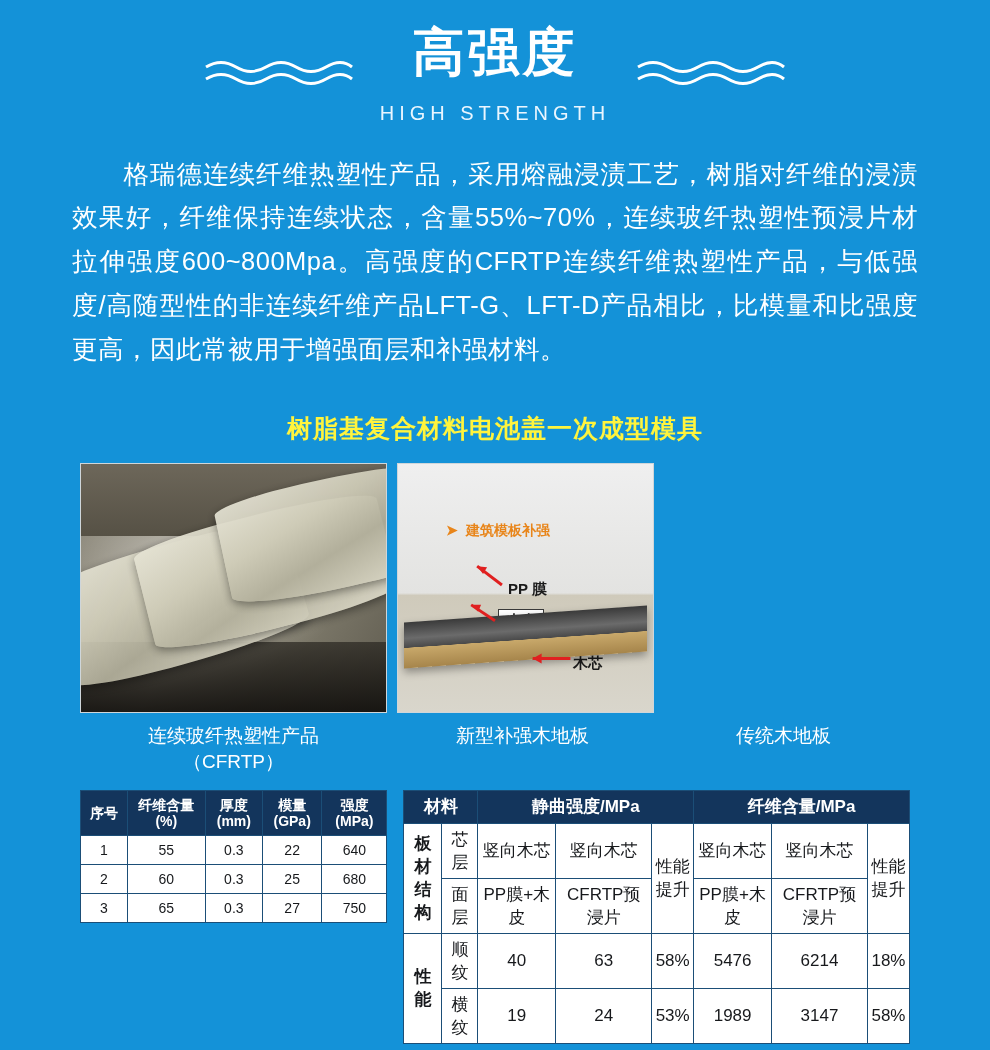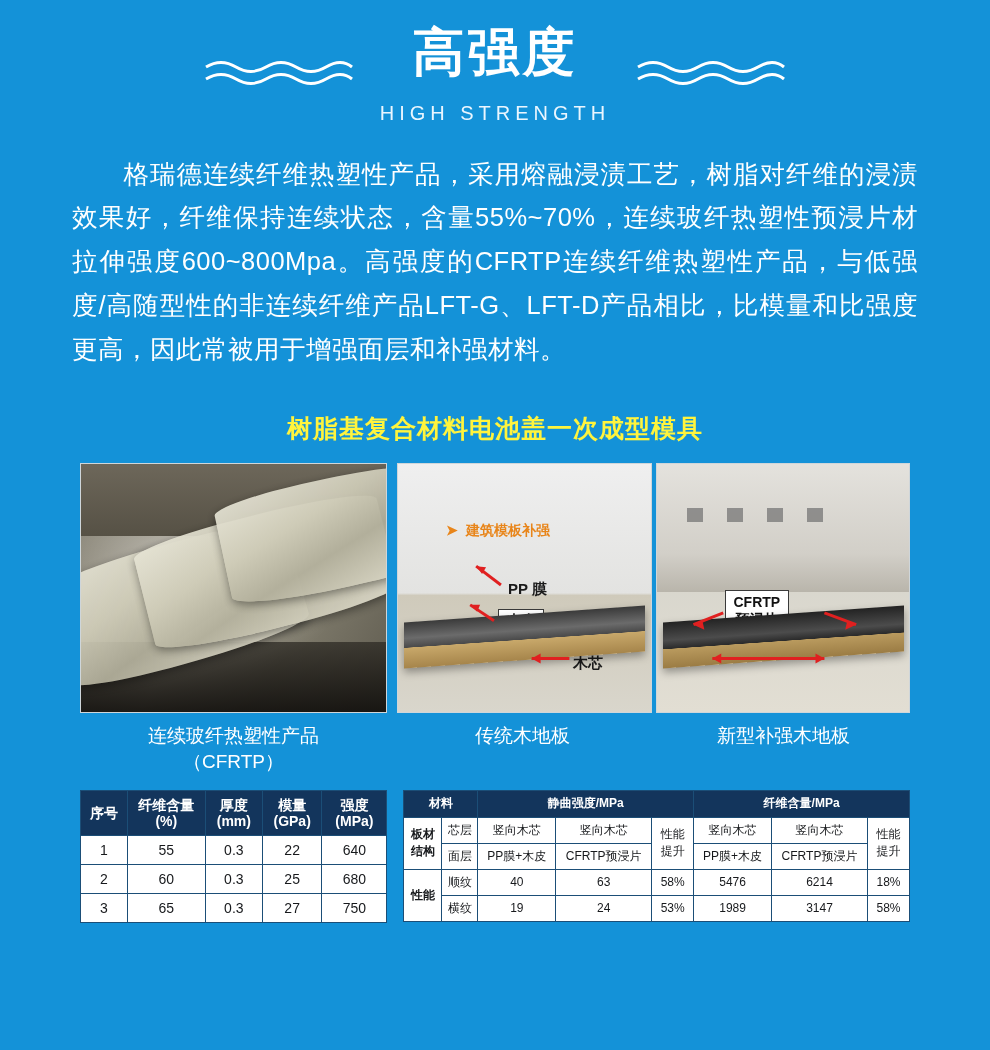--- a/index.html
+++ b/index.html
@@ -223,21 +223,21 @@
     background: #13355c;
     color: #ffffff;
     font-weight: bold;
     font-size: 14px;
     line-height: 1.15;
     padding: 6px 3px;
   }
   .table-left { width: 312px; }
   .table-left td { height: 29px; font-size: 14px; }
   .table-right { width: 514px; }
-  .table-right td, .table-right th { font-size: 12px; }
+  .table-right td, .table-right th { font-size: 17px; }
   .table-right td { height: 25px; }
   .vh { font-weight: bold; }
 
   
   .rail { position: absolute; top: 0; bottom: 0; width: 14px; background: #1492d8; }
   .rail.left { left: 0; }
   .rail.right { right: 0; }
 </style>
 </head>
 <body>
@@ -290,54 +290,32 @@
         <svg class="arrow-svg" viewBox="0 0 253 250">
           <path d="M103 122 L78 103" stroke="#e02020" stroke-width="3" fill="none"></path>
           <path d="M78 103 l10 1 l-4 7 z" fill="#e02020"></path>
           <path d="M96 158 L72 142" stroke="#e02020" stroke-width="3" fill="none"></path>
           <path d="M72 142 l10 0 l-3 7 z" fill="#e02020"></path>
           <path d="M172 196 L134 196" stroke="#e02020" stroke-width="3" fill="none"></path>
           <path d="M134 196 l9 -5 l0 10 z" fill="#e02020"></path>
         </svg>
       </div>
 
-      <div class="photo-new">
-        <div class="shed">
-          <div class="shed-win" style="left:30px; top:44px;"></div>
-          <div class="shed-win" style="left:70px; top:44px;"></div>
-          <div class="shed-win" style="left:110px; top:44px;"></div>
-          <div class="shed-win" style="left:150px; top:44px;"></div>
-        </div>
-        <div class="label-box2" style="left:68px; top:126px;">
-          <span>CFRTP</span><br>
-          <span>预浸片</span>
-        </div>
-        <div class="slab"></div>
-        <svg class="arrow-svg" viewBox="0 0 253 250">
-          <path d="M66 150 L36 162" stroke="#e02020" stroke-width="3" fill="none"></path>
-          <path d="M36 162 l9 -4 l2 9 z" fill="#e02020"></path>
-          <path d="M168 150 L200 162" stroke="#e02020" stroke-width="3" fill="none"></path>
-          <path d="M200 162 l-9 -4 l-2 9 z" fill="#e02020"></path>
-          <path d="M55 196 L168 196" stroke="#e02020" stroke-width="3" fill="none"></path>
-          <path d="M55 196 l9 -5 l0 10 z" fill="#e02020"></path>
-          <path d="M168 196 l-9 -5 l0 10 z" fill="#e02020"></path>
-        </svg>
-      </div>
 
     </div>
   </div>
 </div>
 
 <div class="caption-row">
   <div class="cap cap-left">
     <div>连续玻纤热塑性产品</div>
     <div>（CFRTP）</div>
   </div>
+  <div class="cap cap-right">新型补强木地板</div>
   <div class="cap cap-mid">传统木地板</div>
-  <div class="cap cap-right">新型补强木地板</div>
 </div>
 
 <div class="tables-row">
 
   <table class="table-left">
     <thead>
       <tr>
         <th style="width:48px">
           <span>序号</span>
         </th>

